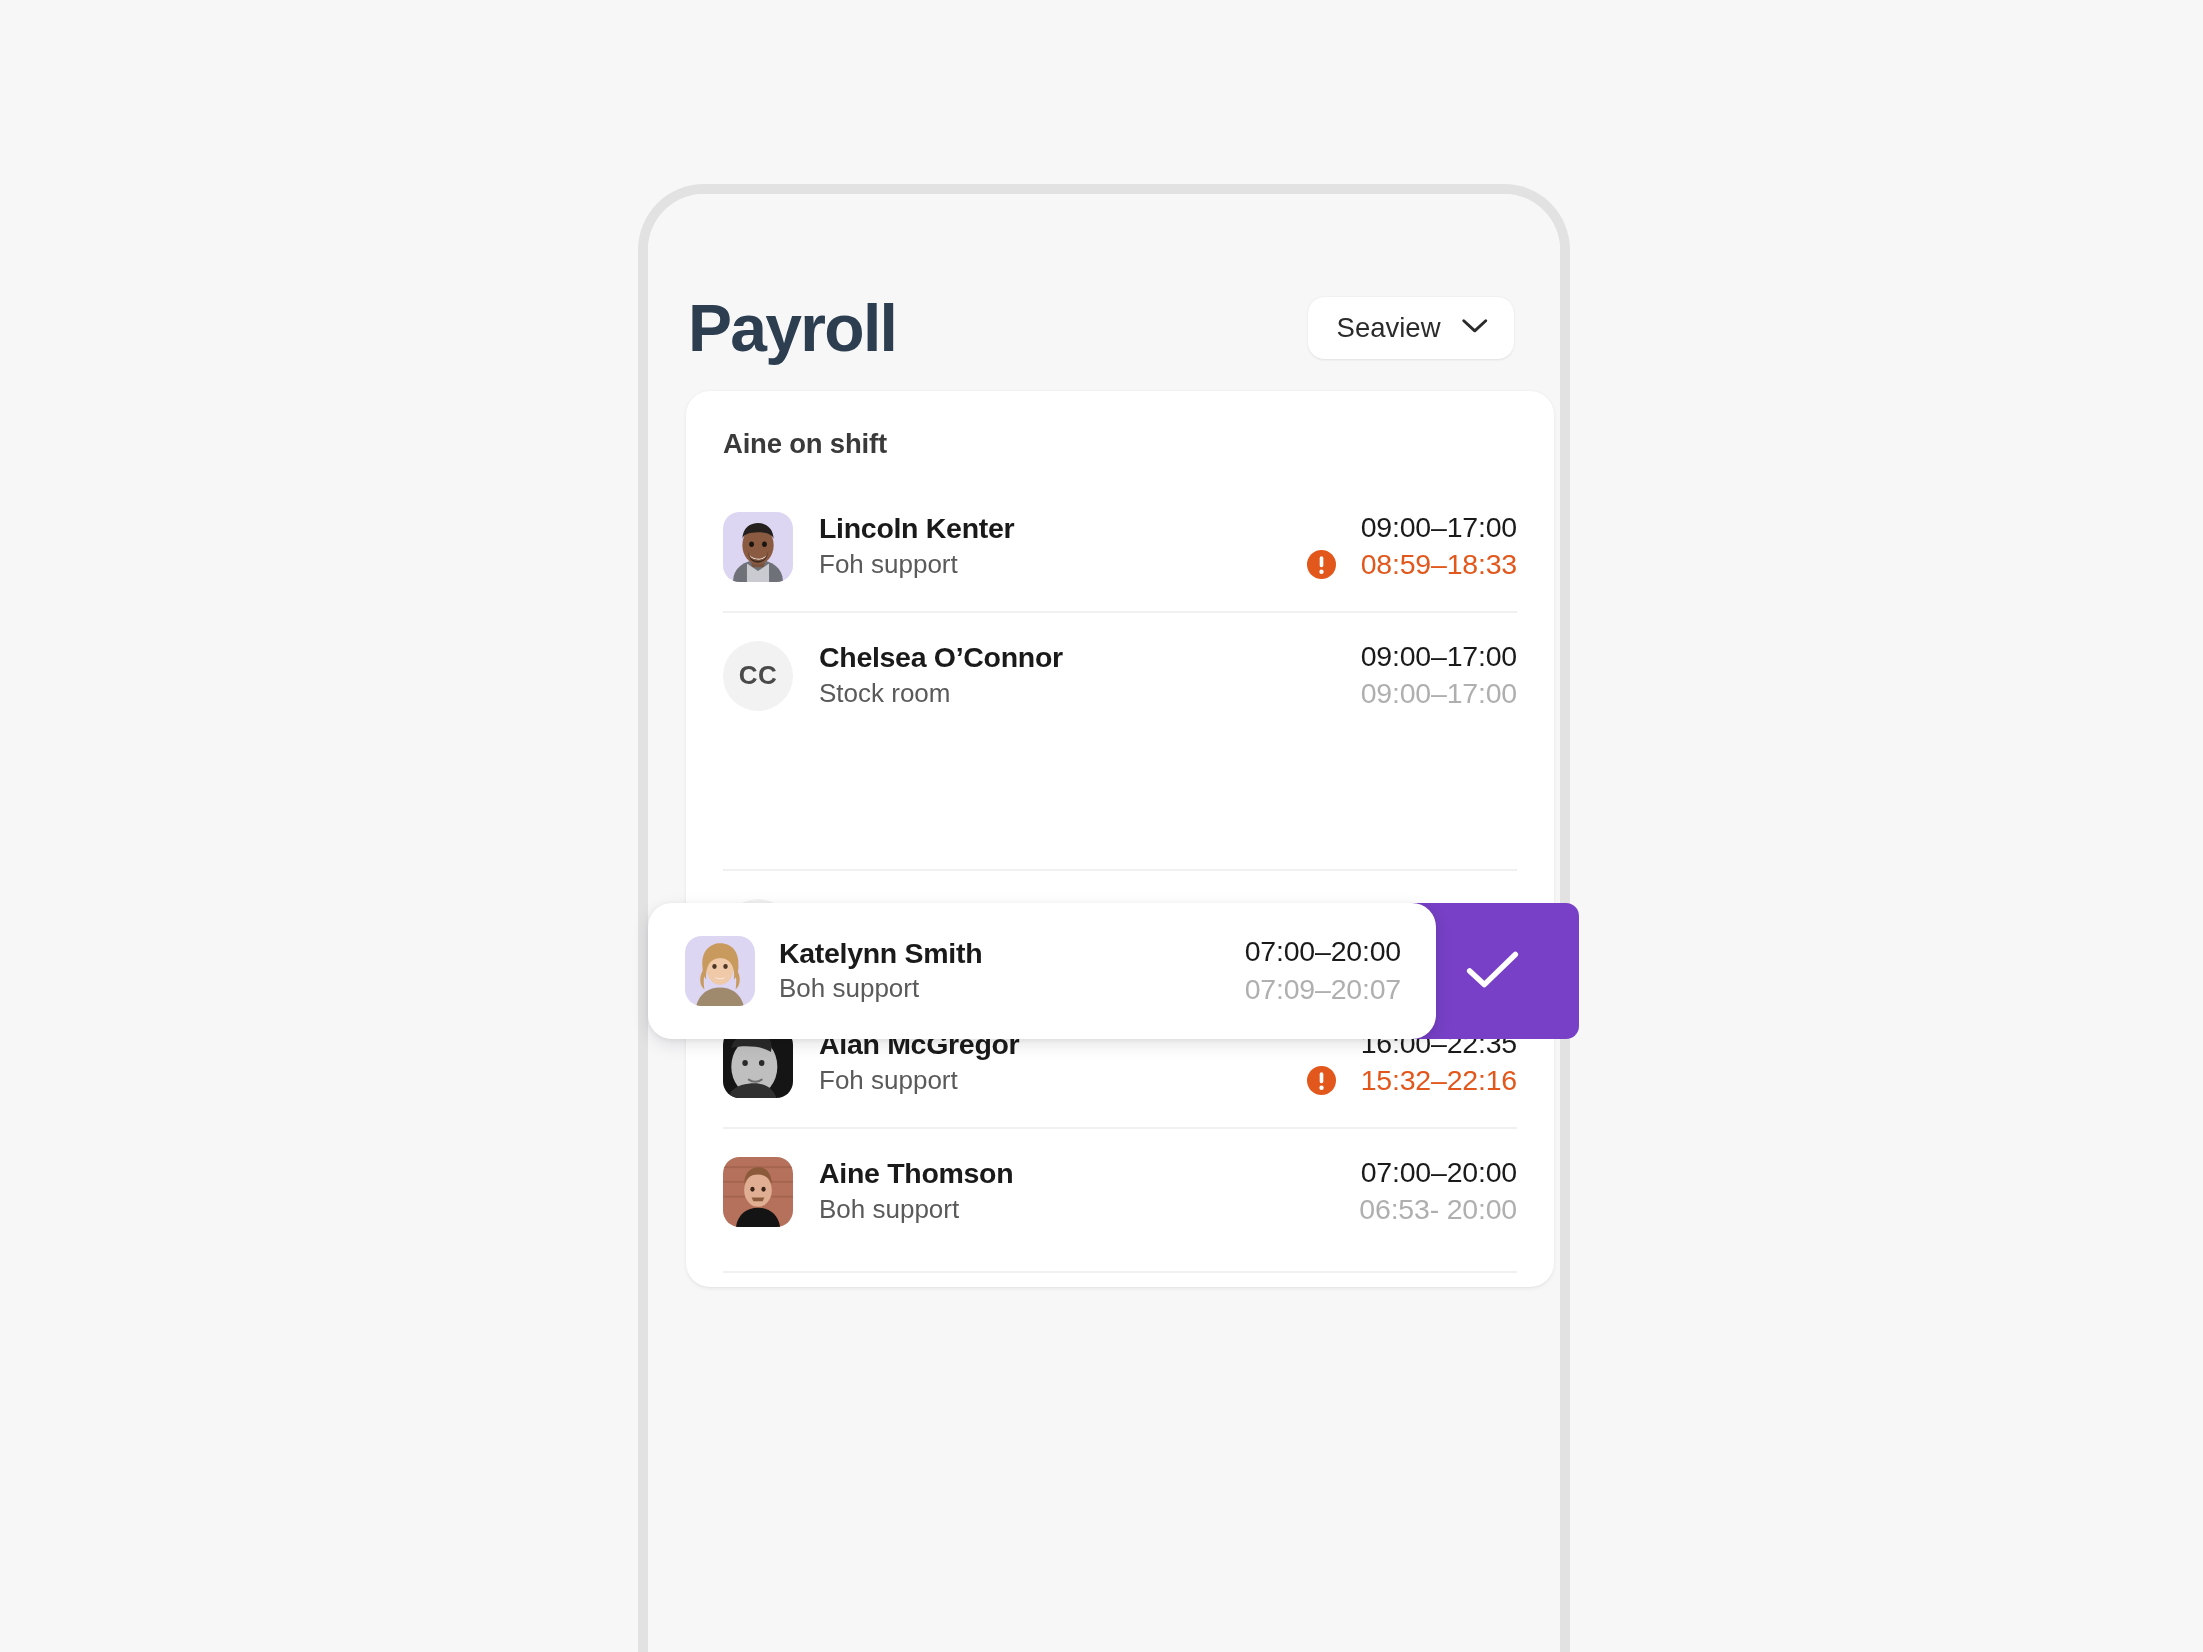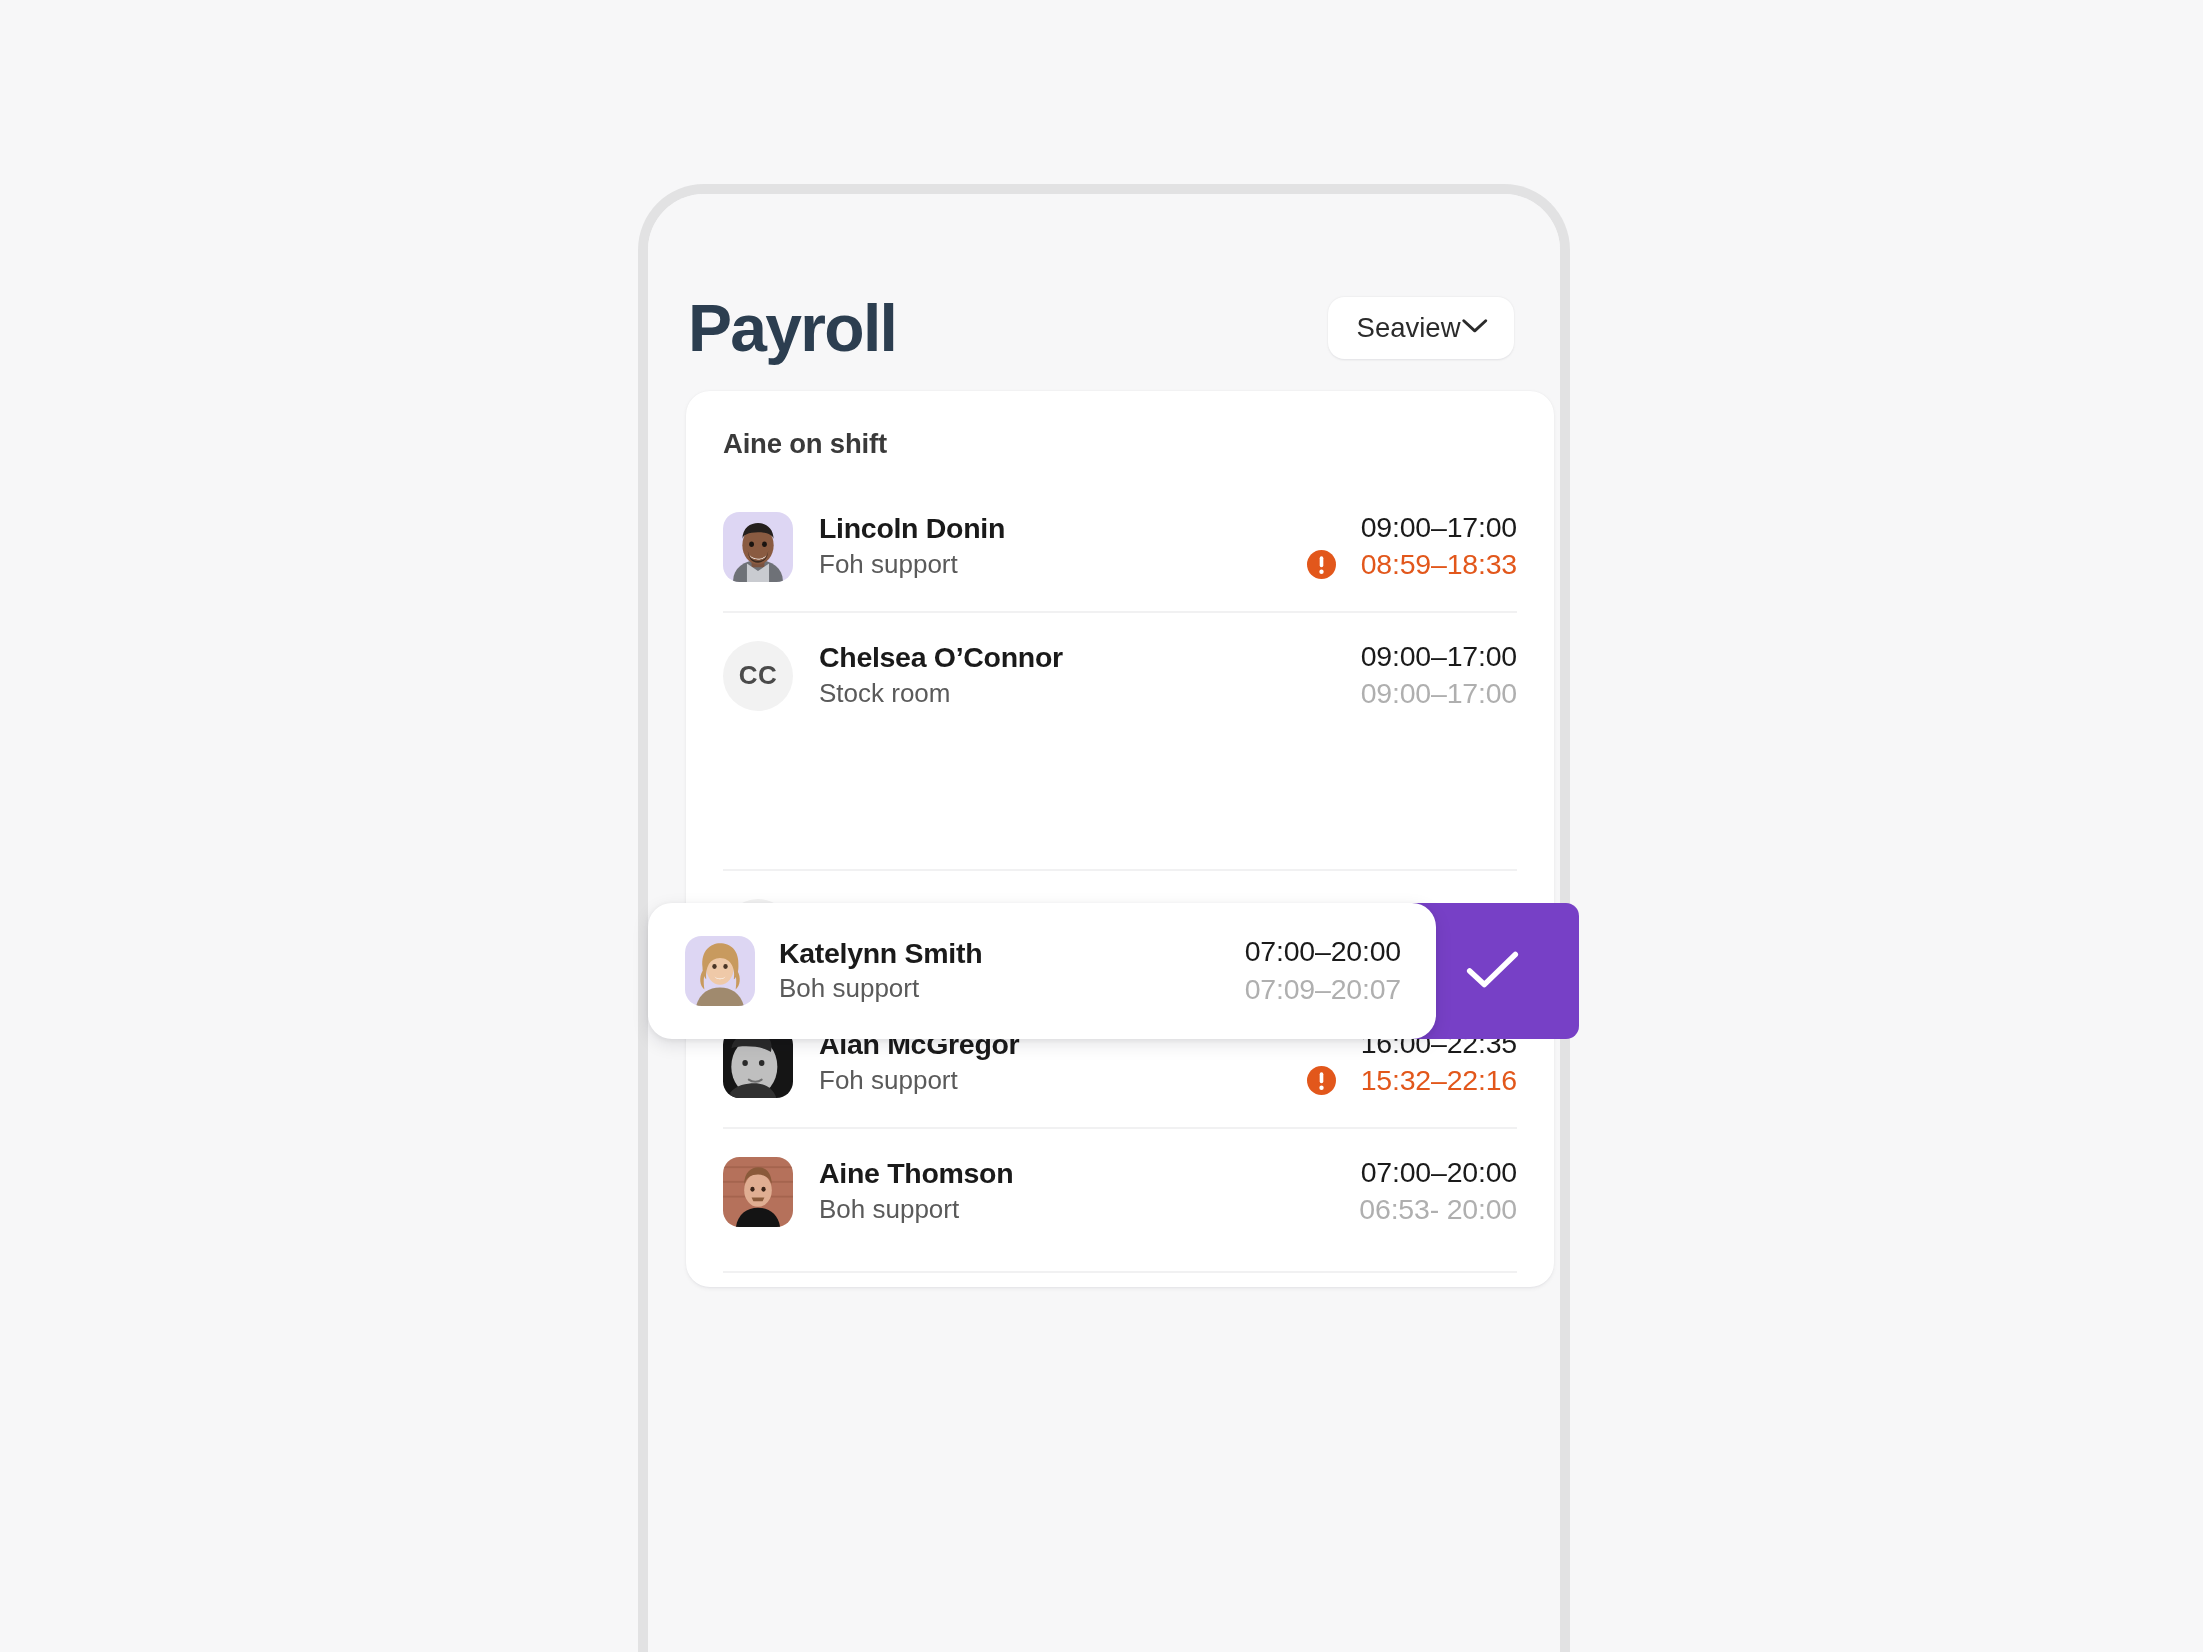--- a/index.html
+++ b/index.html
@@ -42,20 +42,21 @@
   .page-title {
     font-size: 66px;
     font-weight: 700;
     letter-spacing: -1.7px;
     color: #2C3E50;
     line-height: 1;
   }
   .location-select {
     display: inline-flex;
     align-items: center;
+    gap: 20px;
     background: #FFFFFF;
     border-radius: 16.5px;
     padding: 17.4px 26px 17.4px 29px;
     box-shadow: 0 0.9px 2.8px rgba(16,24,40,.06), 0 0.9px 1.8px rgba(16,24,40,.04);
     cursor: pointer;
   }
   .location-select .label {
     font-size: 27.5px;
     color: #2B2B2B;
     line-height: 1;
@@ -261,21 +262,21 @@
                 <path d="M26 56 L38 64 L50 56 L50 76 L26 76 Z" fill="#C9CBD0"></path>
                 <ellipse cx="38" cy="36" rx="17" ry="21" fill="#8A5B41"></ellipse>
                 <path d="M21 30 C21 17 30 12 38 12 C46 12 55 17 55 30 C55 25 48 22 38 22 C28 22 21 25 21 30 Z" fill="#25201D"></path>
                 <ellipse cx="31" cy="35" rx="2.6" ry="3" fill="#1A1410"></ellipse>
                 <ellipse cx="45" cy="35" rx="2.6" ry="3" fill="#1A1410"></ellipse>
                 <path d="M29 47 C33 52 43 52 47 47 C45 53 31 53 29 47 Z" fill="#FFFFFF"></path>
                 <path d="M27 42 C27 49 31 55 38 55 C45 55 49 49 49 42 C48 50 44 53 38 53 C32 53 28 50 27 42 Z" fill="#3A2A20"></path>
               </svg>
             </div>
             <div class="who">
-              <div class="name">Lincoln Donin</div>
+              <div class="name">Lincoln Kenter</div>
               <div class="role">Foh support</div>
             </div>
             <div class="times">
               <div class="scheduled">09:00–17:00</div>
               <div class="actual alert">
                 <span class="warn-icon">
                   <svg viewBox="0 0 32 32" xmlns="http://www.w3.org/2000/svg">
                     <circle cx="16" cy="16" r="16" fill="#E2571B"></circle>
                     <rect x="14" y="7" width="4" height="12" rx="2" fill="#FFFFFF"></rect>
                     <circle cx="16" cy="24" r="2.4" fill="#FFFFFF"></circle>

